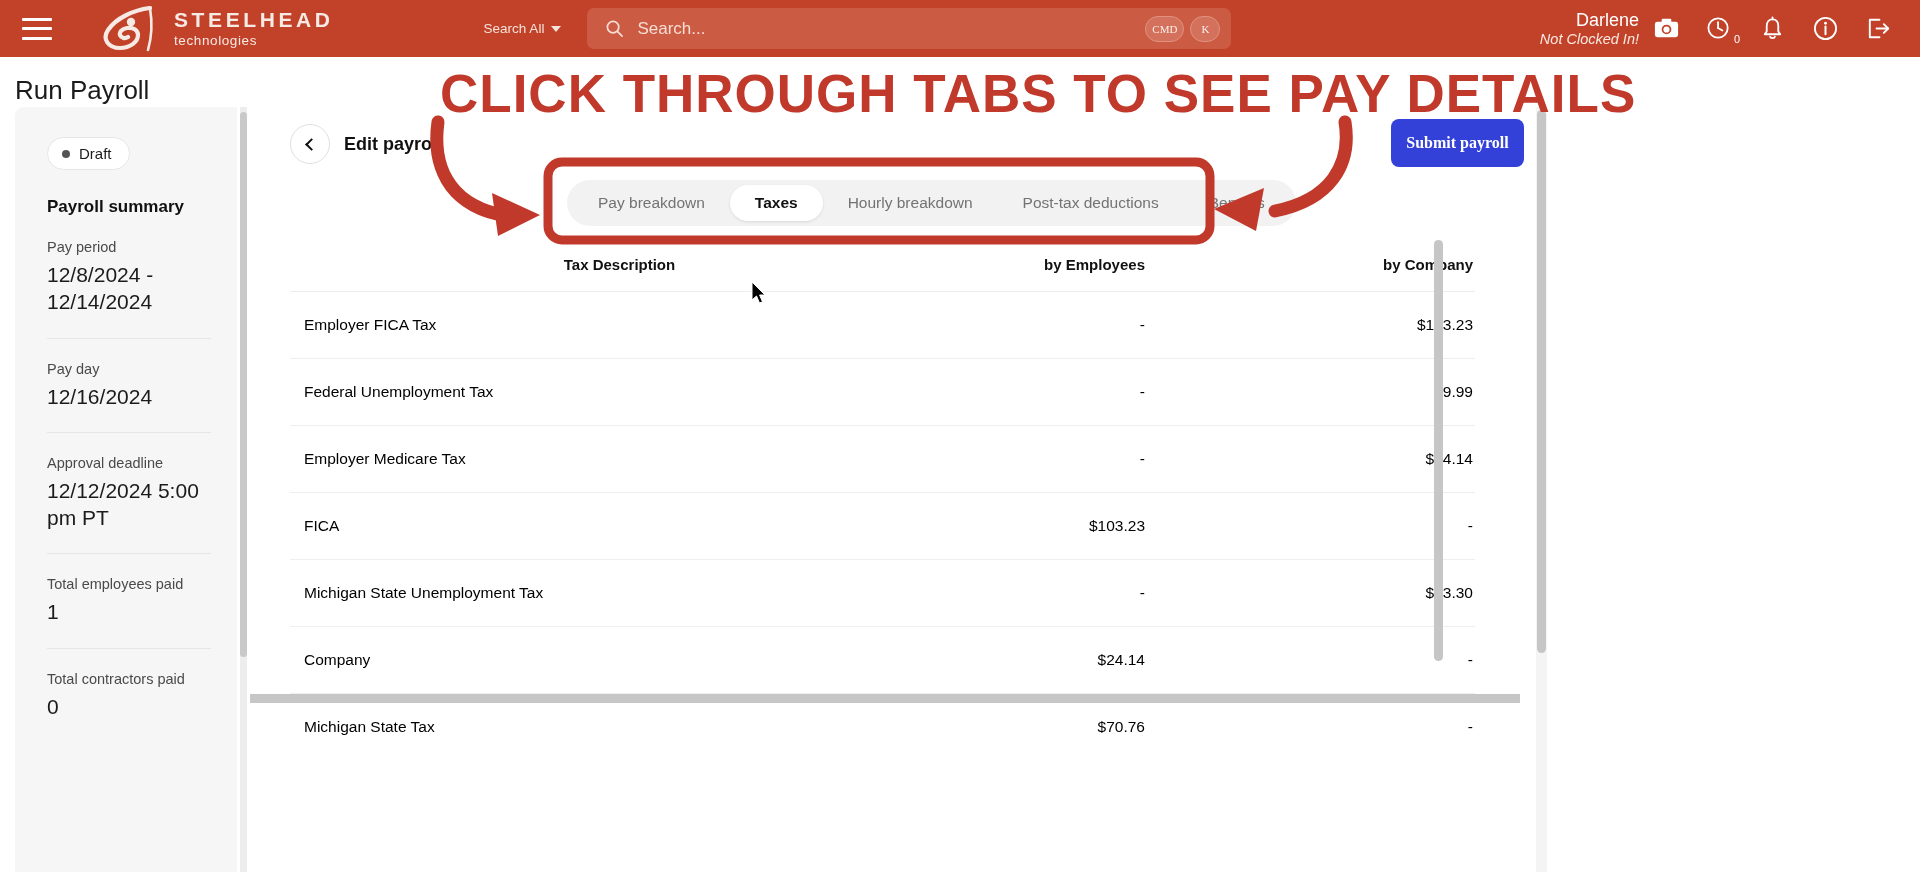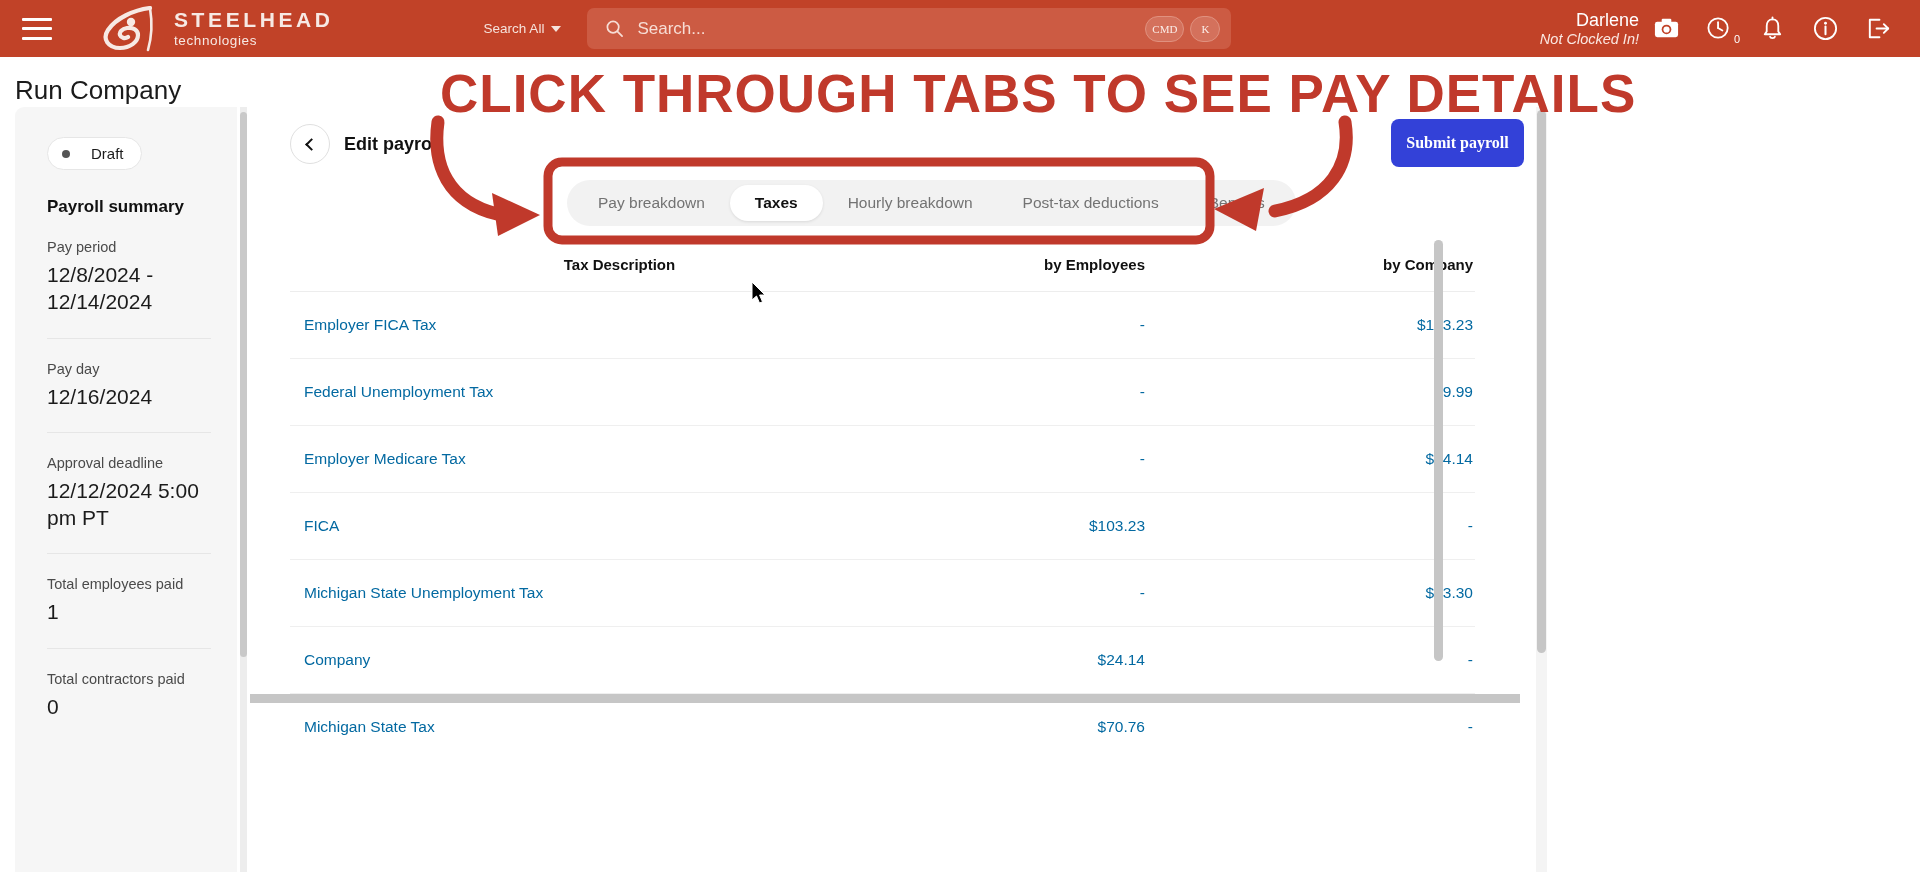--- a/index.html
+++ b/index.html
@@ -108,21 +108,21 @@
     width: 7px; height: 545px;
     background: #C9C9C9; border-radius: 4px;
   }
   .panel-scroll-track {
     position: absolute; left: 240px; top: 107px;
     width: 7px; height: 765px;
     background: #EDEDED;
   }
 
   .badge-draft {
-    display: inline-flex; align-items: center; gap: 21px;
+    display: inline-flex; align-items: center; gap: 9px;
     background: #FFFFFF; border: 1px solid #E6E6E6;
     border-radius: 20px;
     padding: 7px 17px 7px 14px;
     font-size: 15px; color: #1b1b1b;
   }
   .dot { width: 8px; height: 8px; border-radius: 50%; background: #555; }
 
   .panel-heading {
     margin-top: 27px; font-size: 17px; font-weight: 700; color: #111;
   }
@@ -189,21 +189,21 @@
   table { width: 1185px; border-collapse: collapse; }
   th {
     font-size: 15px; font-weight: 700; color: #111;
     padding: 14px 0 18px 0; text-align: center;
     border-bottom: 1px solid #EDEDED;
   }
   th.num, td.num { text-align: right; }
   th.c2, td.c2 { width: 250px; padding-right: 40px; }
   th.c3, td.c3 { width: 290px; padding-right: 2px; }
   td {
-    font-size: 15.5px; color: #0369a1;
+    font-size: 15.5px; color: #000000;
     padding: 24px 0 24px 0;
     border-bottom: 1px solid #EFEFEF;
   }
   tbody tr:last-child td { border-bottom: none; }
   td.c1 { padding-left: 14px; }
   th.c1 { padding-left: 14px; }
 
   .tbl-vscroll-track {
     position: absolute; left: 1434px; top: 240px;
     width: 9px; height: 421px; background: #F1F1F1; border-radius: 5px;
@@ -327,21 +327,21 @@
       <line x1="14" y1="12" x2="14" y2="20" stroke="#fff" stroke-width="2.1" stroke-linecap="round"></line>
     </svg>
     <svg class="tb-icon" viewBox="0 0 28 28">
       <path d="M15 5 L5 5 L5 23 L15 23" fill="none" stroke="#fff" stroke-width="2" stroke-linecap="round" stroke-linejoin="round"></path>
       <line x1="12" y1="14" x2="24" y2="14" stroke="#fff" stroke-width="2" stroke-linecap="round"></line>
       <path d="M19.5 9.5 L24 14 L19.5 18.5" fill="none" stroke="#fff" stroke-width="2" stroke-linecap="round" stroke-linejoin="round"></path>
     </svg>
   </div>
 </div>
 
-<div class="page-title">Run Company</div>
+<div class="page-title">Run Payroll</div>
 
 <div class="panel-scroll-track"></div>
 <div class="panel-scroll"></div>
 
 <div class="summary-panel">
   <div class="badge-draft">
     <span class="dot"></span>
     <span>Draft</span>
   </div>
 

